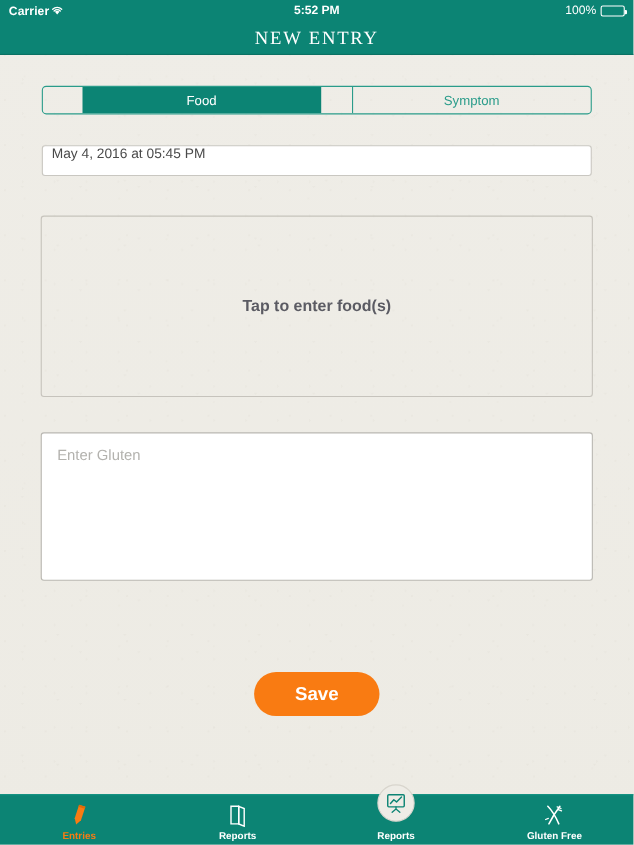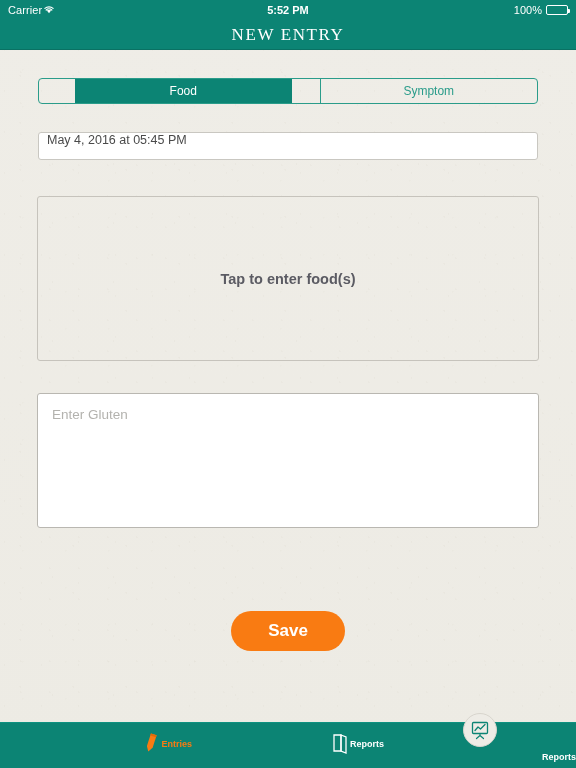--- a/index.html
+++ b/index.html
@@ -39,20 +39,21 @@
     font-size: 11px;
     display: flex;
     align-items: center;
   }
   .sb-left {
     position: absolute;
     left: 8px;
     display: flex;
     align-items: flex-end;
     gap: 1px;
+    font-weight: bold;
   }
   .sb-carrier { font-size: 11px; letter-spacing: 0.1px; }
   .sb-center {
     position: absolute;
     left: 0; right: 0;
     text-align: center;
     font-size: 11px;
     font-weight: bold;
   }
   .sb-right {
@@ -220,21 +221,21 @@
     height: 46px;
     background: #0c8474;
     border-top: 1px solid #0e9180;
     box-sizing: border-box;
     display: flex;
   }
   .tab {
     flex: 1;
     position: relative;
     display: flex;
-    flex-direction: row;
+    flex-direction: column;
     align-items: center;
     justify-content: flex-end;
     padding-bottom: 3px;
     cursor: pointer;
   }
   .tab-icon {
     height: 24px;
     display: flex;
     align-items: center;
     justify-content: center;
@@ -339,16 +340,27 @@
       <div class="tab-icon">
         <svg width="22" height="22" viewBox="0 0 22 22">
           <rect x="3.5" y="3.5" width="15" height="11" rx="1" fill="none" stroke="#0c8474" stroke-width="1.3"></rect>
           <polyline points="6,11.5 9,8 11.5,10 16,5.5" fill="none" stroke="#0c8474" stroke-width="1.3" stroke-linejoin="round" stroke-linecap="round"></polyline>
           <path d="M11 14.5 v2 M11 16.5 l-3.5 3 M11 16.5 l3.5 3" stroke="#0c8474" stroke-width="1.2" fill="none" stroke-linecap="round"></path>
         </svg>
       </div>
       <div class="tab-label">Reports</div>
     </div>
 
+    <div class="tab">
+      <div class="tab-icon">
+        <svg width="22" height="22" viewBox="0 0 22 22">
+          <path d="M5 3 C9 7, 12 12, 15 19" fill="none" stroke="#ffffff" stroke-width="1.4" stroke-linecap="round"></path>
+          <path d="M16 3 C13 7, 10 11, 6 19" fill="none" stroke="#ffffff" stroke-width="1.4" stroke-linecap="round"></path>
+          <path d="M13.5 3.5 l3.5 1.5 M14.5 6 l3 1.2" stroke="#ffffff" stroke-width="1.1" fill="none" stroke-linecap="round"></path>
+          <path d="M5.5 14 l-2.5 1" stroke="#ffffff" stroke-width="1.1" fill="none" stroke-linecap="round"></path>
+        </svg>
+      </div>
+      <div class="tab-label">Gluten Free</div>
+    </div>
 
 
   </div>
 </div>
 
 </body></html>

